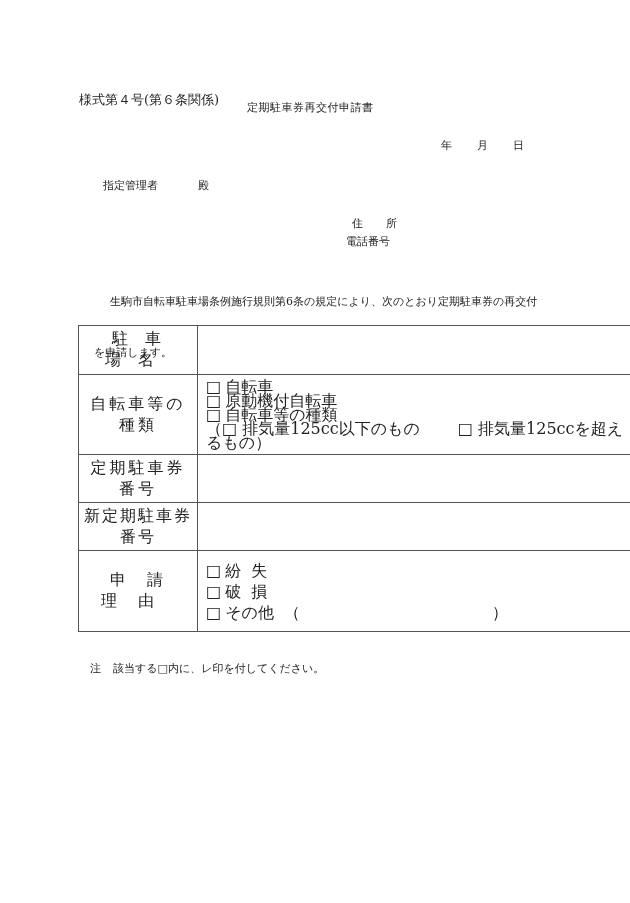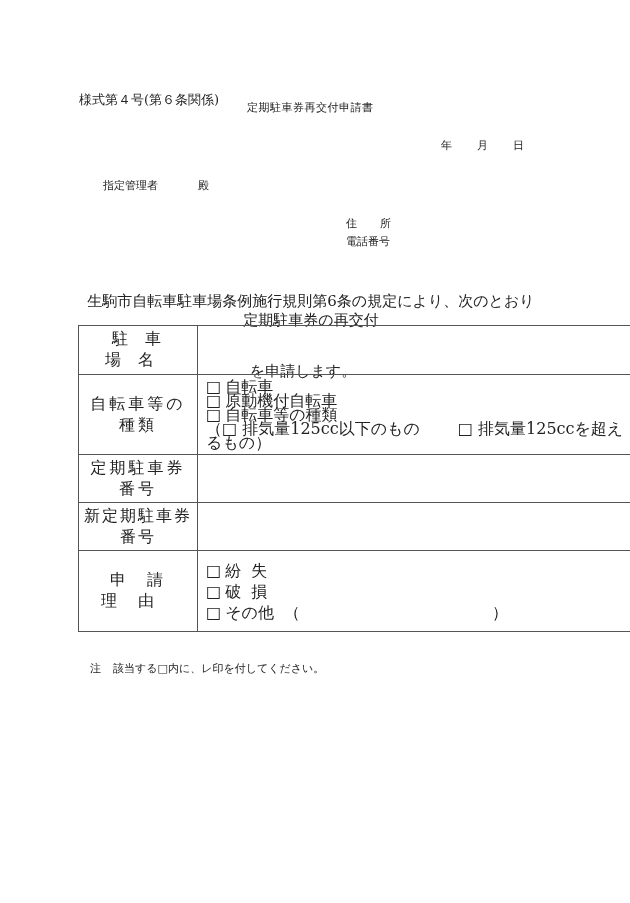--- a/index.html
+++ b/index.html
@@ -27,21 +27,21 @@
     #date-row .g2 { width: 36px; }
 
     #addressee { left: 103px; top: 178px; font-size: 11px; }
     #addressee .dono { margin-left: 40px; }
 
     #applicant-block { left: 300px; top: 216px; font-size: 11px; }
     #applicant-block .line { height: 18px; position: relative; }
     #applicant-block .lbl-applicant { position: absolute; left: 0; top: 0; }
     #applicant-block .field { position: absolute; left: 46px; top: 0; }
 
-    #statement { left: 68px; top: 292px; font-size: 15px; line-height: 19px; white-space: normal; width: 470px; text-align: center; }
+    #statement { left: 94px; top: 292px; font-size: 11px; line-height: 19px; white-space: normal; width: 470px; }
     #statement .p1 { padding-left: 16px; display: block; }
     #statement .p2 { display: block; padding-left: 0; margin-top: 32px; }
 
     #form-table {
       position: absolute;
       left: 78px;
       top: 325px;
       width: 555px;
       border-collapse: collapse;
       font-size: 16px;
@@ -90,21 +90,21 @@
 <div class="abs" id="date-row">
   <span class="g1">年</span><span class="g2">月</span><span>日</span>
 </div>
 
 <div class="abs" id="addressee">
   <span>指定管理者</span><span class="dono">殿</span>
 </div>
 
 <div class="abs" id="applicant-block" style="width:140px;">
   <div class="line">
-    <span class="field" style="letter-spacing:6px;">住　所</span>
+    <span class="field" style="letter-spacing:6px;margin-left:6px;">住　所</span>
   </div>
   <div class="line">
     <span class="field">電話番号</span>
   </div>
 </div>
 
 <div class="abs" id="statement">
   <span class="p1">生駒市自転車駐車場条例施行規則第6条の規定により、次のとおり定期駐車券の再交付</span>
   <span class="p2">を申請します。</span>
 </div>

